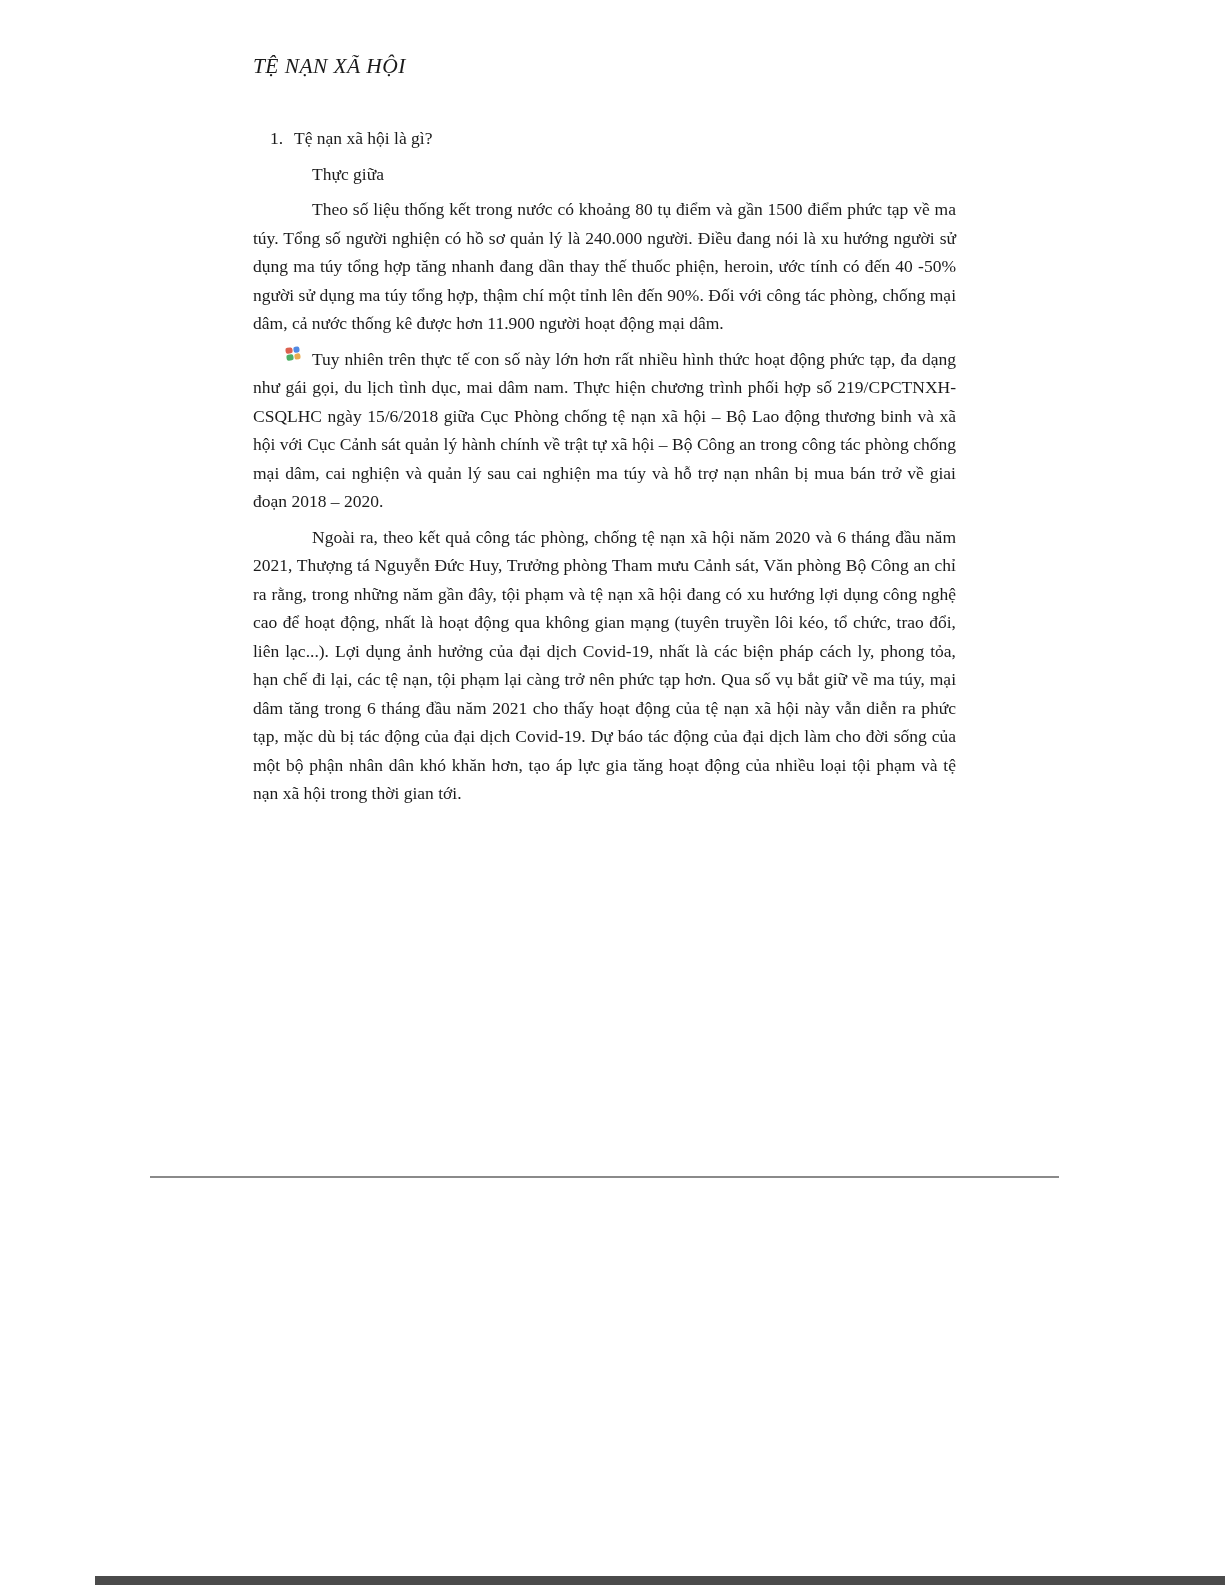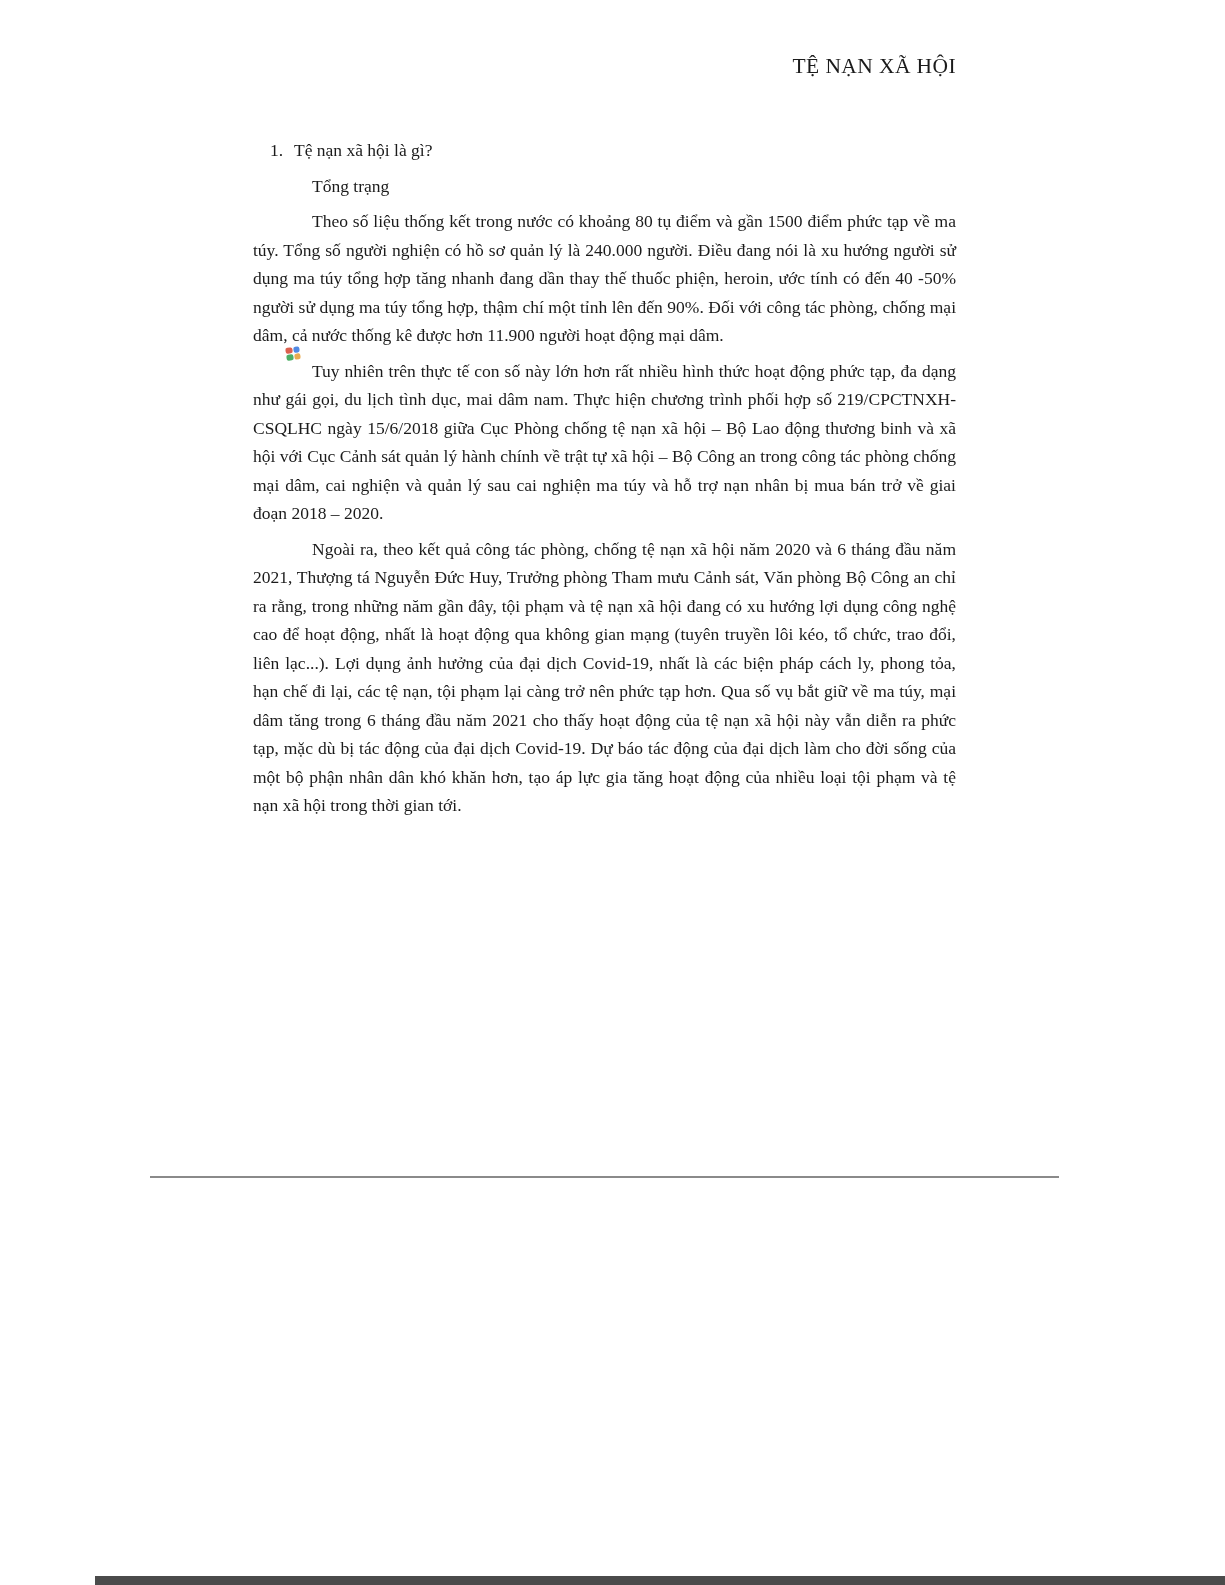--- a/index.html
+++ b/index.html
@@ -13,29 +13,30 @@
     width: 1225px;
     height: 1585px;
     background: #ffffff;
     overflow: hidden;
   }
   .doc-title {
     position: absolute;
     top: 54px;
     left: 253px;
     width: 703px;
-    text-align: right;
+    text-align: left;
     font-size: 21.5px;
     font-weight: 400;
     letter-spacing: 0.4px;
     white-space: nowrap;
+    font-style: italic;
   }
   .doc-body {
     position: absolute;
-    top: 136px;
+    top: 124px;
     left: 253px;
     width: 703px;
     font-size: 17.5px;
     line-height: 28.5px;
   }
   .block { margin: 0 0 7px 0; }
   .list-item { padding-left: 17px; }
   .list-item .num { display: inline-block; width: 24px; }
   .paragraph { text-align: justify; text-indent: 59px; }
   .subheading { text-indent: 59px; }
@@ -75,21 +76,21 @@
   }
 </style>
 </head>
 <body>
 
 <div class="page">
   <h1 class="doc-title">TỆ NẠN XÃ HỘI</h1>
 
   <div class="doc-body">
       <p class="block list-item"><span class="num">1.</span><span>Tệ nạn xã hội là gì?</span></p>
-      <p class="block subheading">Tổng trạng</p>
+      <p class="block subheading">Thực giữa</p>
       <p class="block paragraph">Theo số liệu thống kết trong nước có khoảng 80 tụ điểm và gần 1500 điểm phức tạp về ma túy. Tổng số người nghiện có hồ sơ quản lý là 240.000 người. Điều đang nói là xu hướng người sử dụng ma túy tổng hợp tăng nhanh đang dần thay thế thuốc phiện, heroin, ước tính có đến 40 -50% người sử dụng ma túy tổng hợp, thậm chí một tỉnh lên đến 90%. Đối với công tác phòng, chống mại dâm, cả nước thống kê được hơn 11.900 người hoạt động mại dâm.</p>
       <p class="block paragraph">Tuy nhiên trên thực tế con số này lớn hơn rất nhiều hình thức hoạt động phức tạp, đa dạng như gái gọi, du lịch tình dục, mai dâm nam. Thực hiện chương trình phối hợp số 219/CPCTNXH-CSQLHC ngày 15/6/2018 giữa Cục Phòng chống tệ nạn xã hội – Bộ Lao động thương binh và xã hội với Cục Cảnh sát quản lý hành chính về trật tự xã hội – Bộ Công an trong công tác phòng chống mại dâm, cai nghiện và quản lý sau cai nghiện ma túy và hỗ trợ nạn nhân bị mua bán trở về giai đoạn 2018 – 2020.</p>
       <p class="block paragraph">Ngoài ra, theo kết quả công tác phòng, chống tệ nạn xã hội năm 2020 và 6 tháng đầu năm 2021, Thượng tá Nguyễn Đức Huy, Trưởng phòng Tham mưu Cảnh sát, Văn phòng Bộ Công an chỉ ra rằng, trong những năm gần đây, tội phạm và tệ nạn xã hội đang có xu hướng lợi dụng công nghệ cao để hoạt động, nhất là hoạt động qua không gian mạng (tuyên truyền lôi kéo, tổ chức, trao đổi, liên lạc...). Lợi dụng ảnh hưởng của đại dịch Covid-19, nhất là các biện pháp cách ly, phong tỏa, hạn chế đi lại, các tệ nạn, tội phạm lại càng trở nên phức tạp hơn. Qua số vụ bắt giữ về ma túy, mại dâm tăng trong 6 tháng đầu năm 2021 cho thấy hoạt động của tệ nạn xã hội này vẫn diễn ra phức tạp, mặc dù bị tác động của đại dịch Covid-19. Dự báo tác động của đại dịch làm cho đời sống của một bộ phận nhân dân khó khăn hơn, tạo áp lực gia tăng hoạt động của nhiều loại tội phạm và tệ nạn xã hội trong thời gian tới.</p>
     </div>
 
   <span class="annotation-marker">
       <span class="dot" style="background: rgb(217, 79, 61);"></span>
       <span class="dot" style="background: rgb(63, 125, 224);"></span>
       <span class="dot" style="background: rgb(58, 166, 85);"></span>
       <span class="dot" style="background: rgb(232, 163, 61);"></span>

